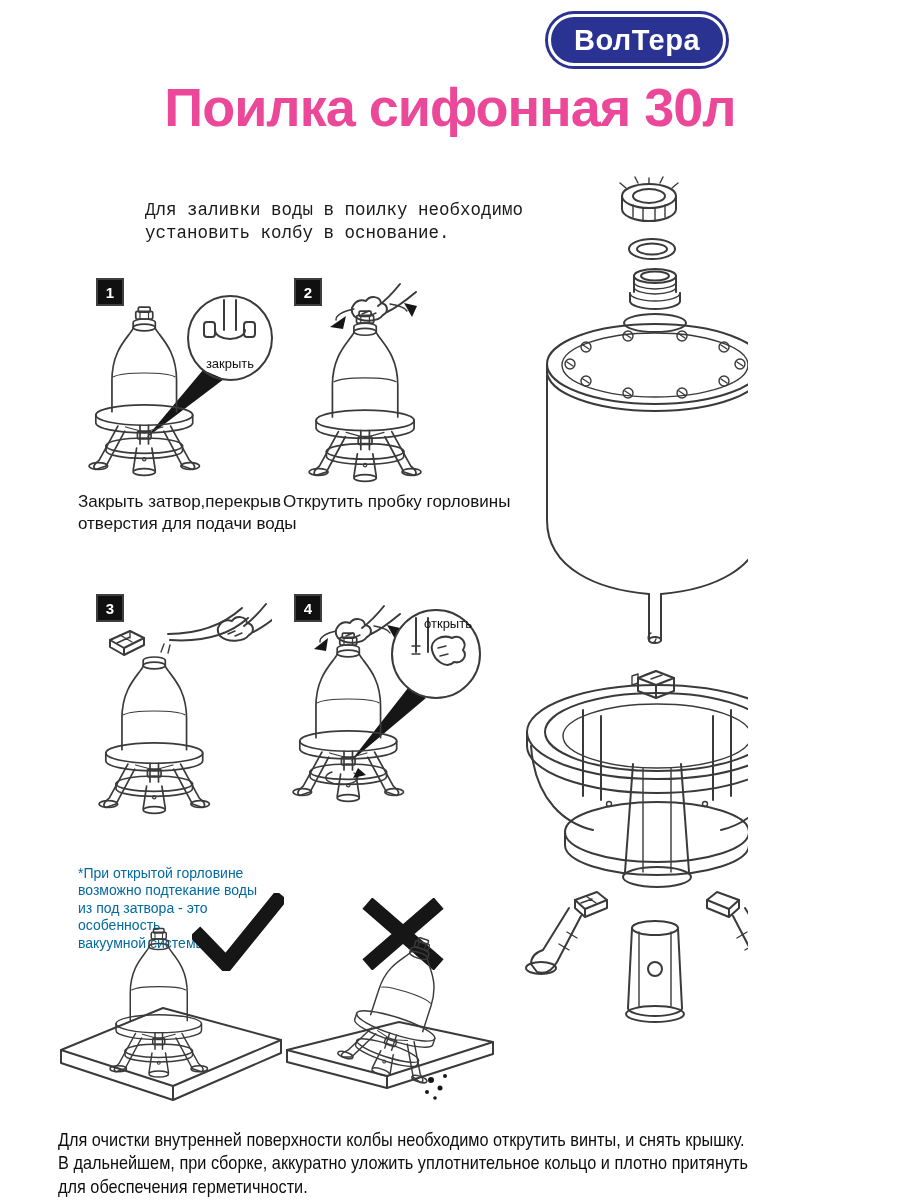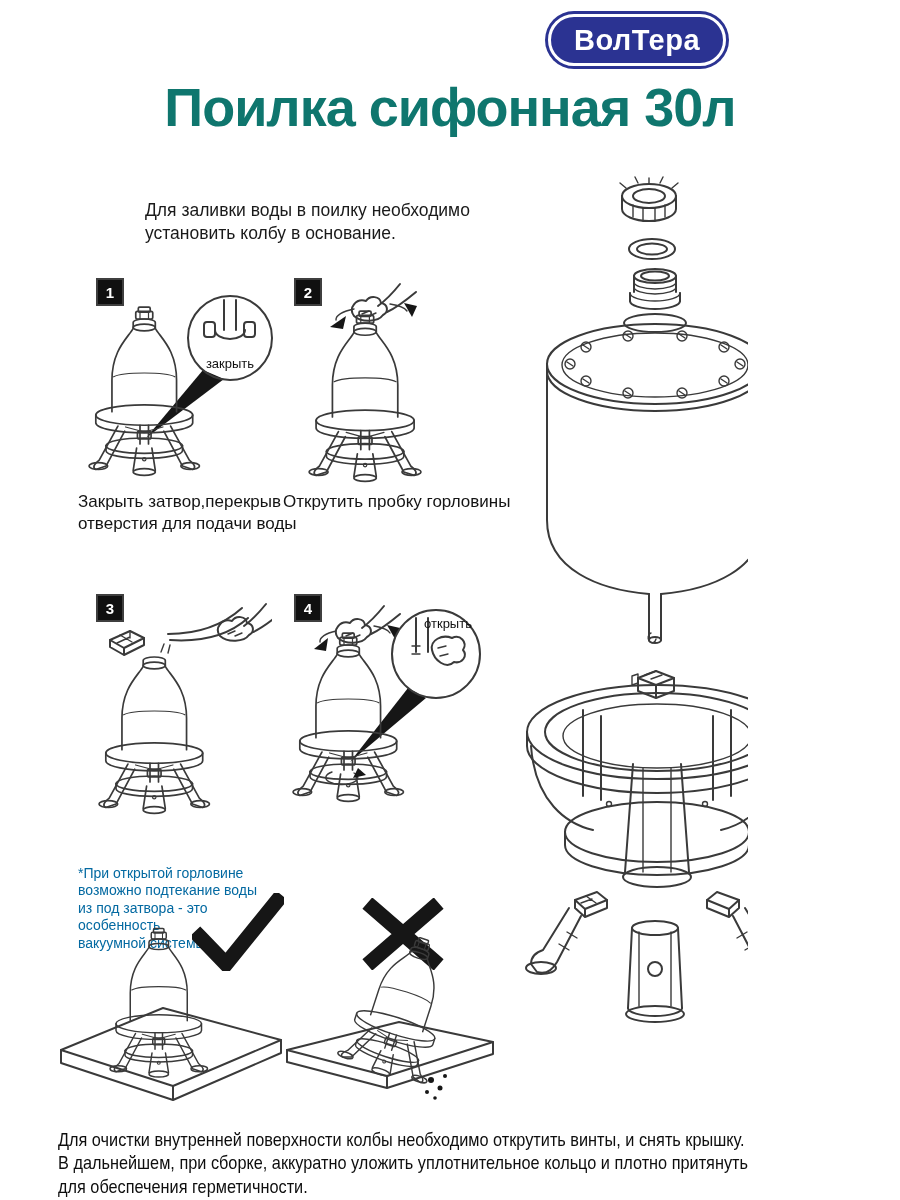--- a/index.html
+++ b/index.html
@@ -5,24 +5,24 @@
   html,body{margin:0;padding:0;background:#fff;}
   .page{position:relative;width:748px;height:1200px;background:#ffffff;overflow:hidden;
         font-family:"Liberation Sans",sans-serif;color:#111;}
   
   .logo{position:absolute;top:14px;right:22px;width:172px;height:46px;background:#2b3392;
         border:3px solid #ffffff;box-shadow:0 0 0 3px #2b3392;border-radius:26px;
         display:flex;align-items:center;justify-content:center;color:#ffffff;
         font-size:29px;font-weight:bold;letter-spacing:0.5px;}
   
   .title{position:absolute;top:76px;left:0;width:900px;text-align:center;
-         font-size:54px;font-weight:bold;letter-spacing:-1px;color:#0f766e;}
+         font-size:54px;font-weight:bold;letter-spacing:-1px;color:#ec4899;}
   
   .intro{position:absolute;left:145px;top:199px;font-size:17.5px;line-height:1.32;
-         white-space:pre-line;color:#1a1a1a;}
+         white-space:pre-line;color:#1a1a1a;font-family:Liberation Mono, monospace;}
   
   .badge{position:absolute;width:24px;height:24px;background:#101010;border:2px solid #3f3f3f;
          color:#fff;font-size:15px;font-weight:bold;display:flex;align-items:center;
          justify-content:center;}
   
   .caption{position:absolute;font-size:17px;line-height:1.28;white-space:pre-line;color:#141414;}
   .note{font-size:14px;line-height:1.25;white-space:pre-line;margin-top:17px;color:#0369a1;}
   
   .footer{position:absolute;left:58px;top:1128px;font-size:18.5px;line-height:1.26;
           transform:scaleX(0.88);transform-origin:0 0;color:#0e0e0e;}

